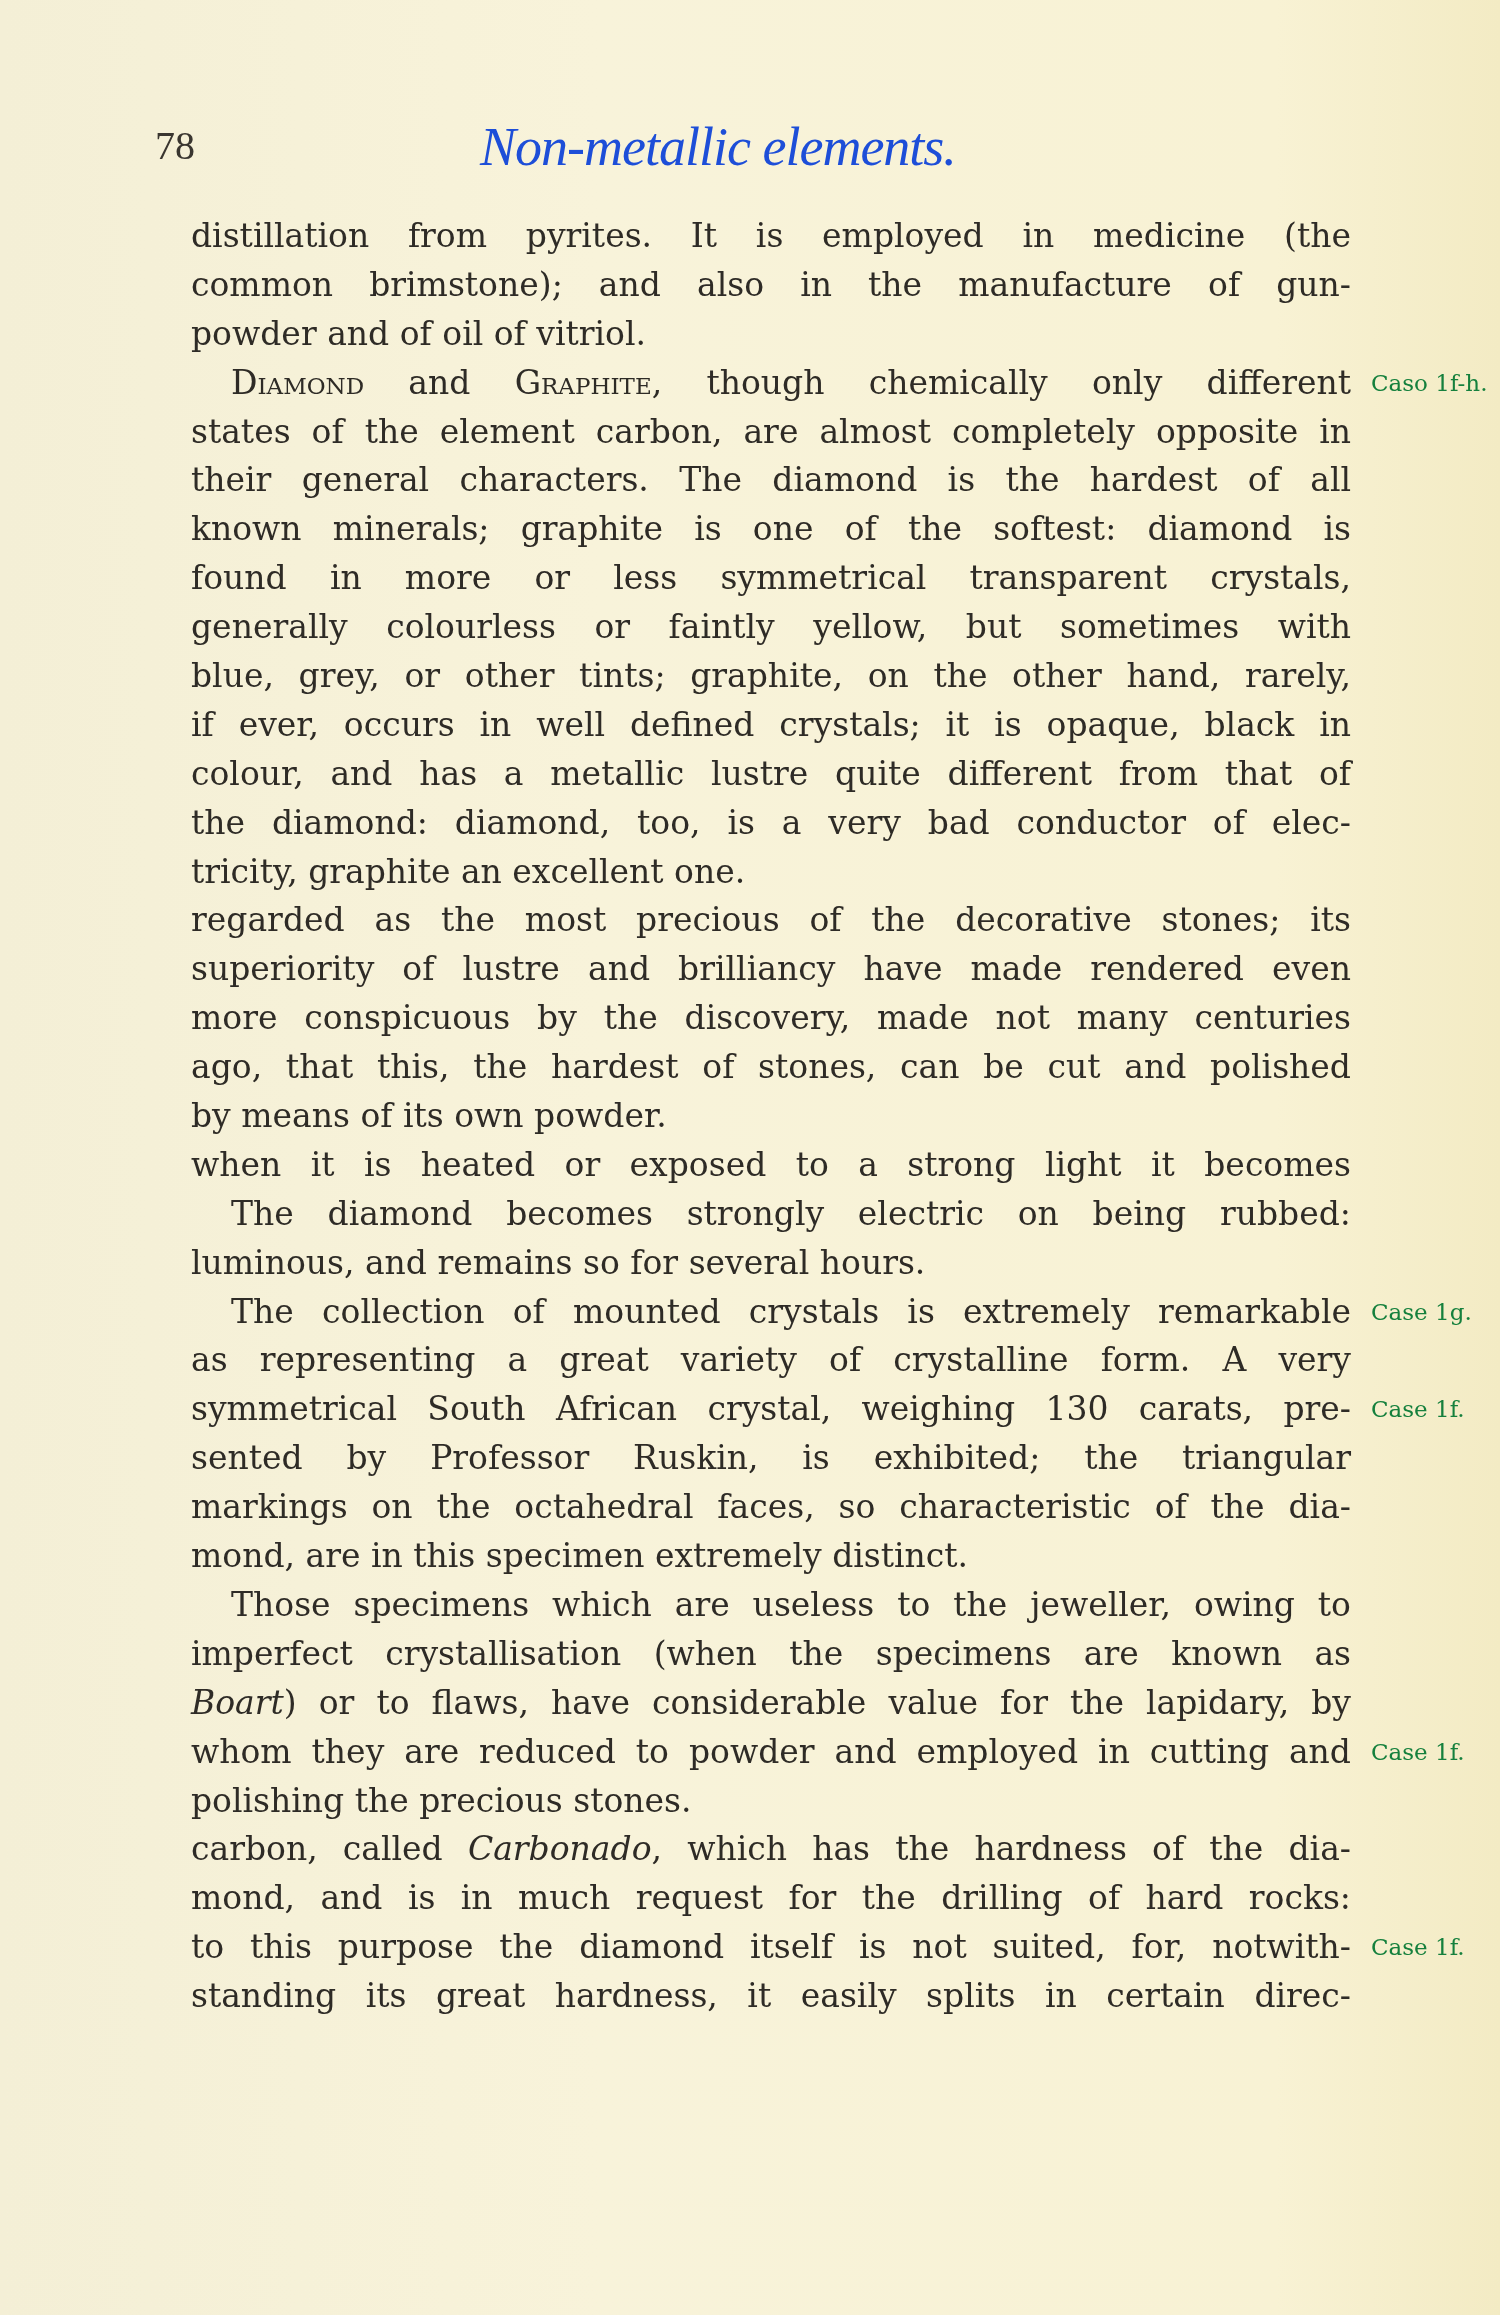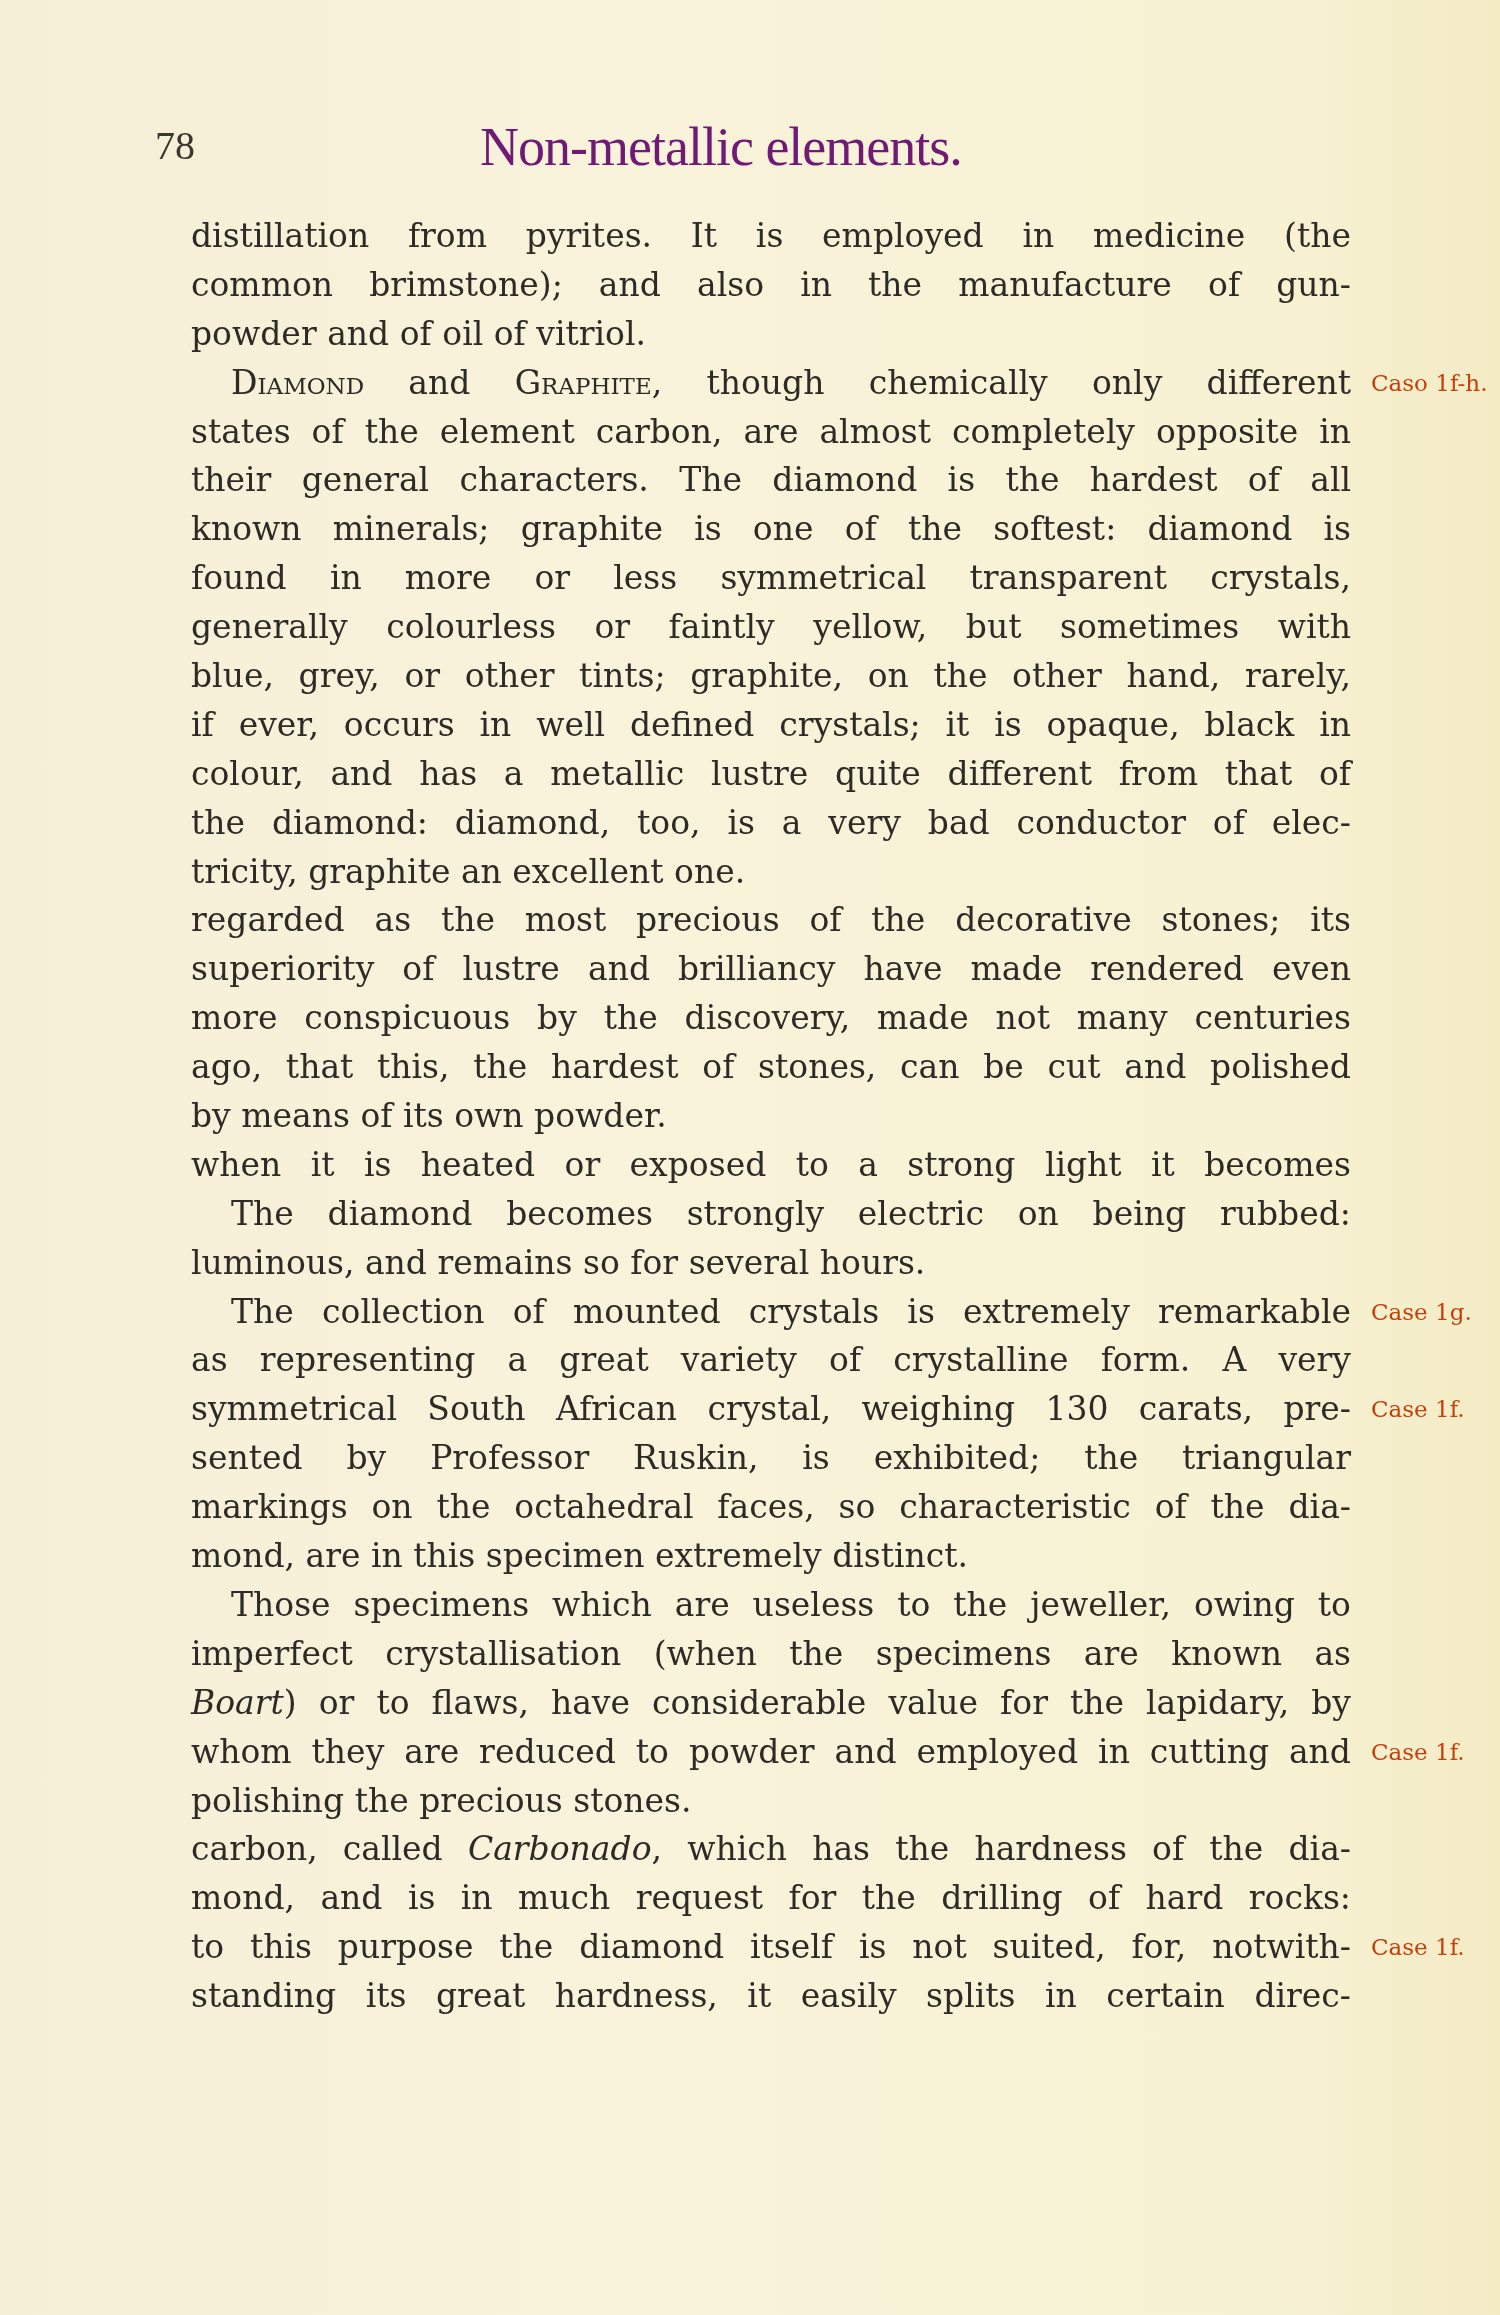--- a/index.html
+++ b/index.html
@@ -34,23 +34,24 @@
     top: 6px;
     font-family: "Liberation Serif", serif;
     font-size: 40px;
     color: #3a3630;
   }
   .running-title {
     position: absolute;
     left: 325px;
     top: 0;
     font-family: "Liberation Serif", serif;
+    font-style: italic;
     font-size: 54px;
     letter-spacing: -1px;
-    color: #701a75;
+    color: #1d4ed8;
   }
   .body-text {
     position: absolute;
     left: 155px;
     top: 196px;
     width: 1160px;
   }
   .line {
     position: relative;
     height: 48.9px;
@@ -76,21 +77,21 @@
     font-style: italic;
   }
   .margin-note {
     position: absolute;
     left: 1180px;
     top: 0;
     font-size: 23px;
     text-align: center;
     text-align-last: left;
     white-space: nowrap;
-    color: #c2410c;
+    color: #15803d;
   }
   .indent .margin-note {
     left: 1180px;
   }
 </style>
 </head>
 <body>
 
 <div class="page">
 

